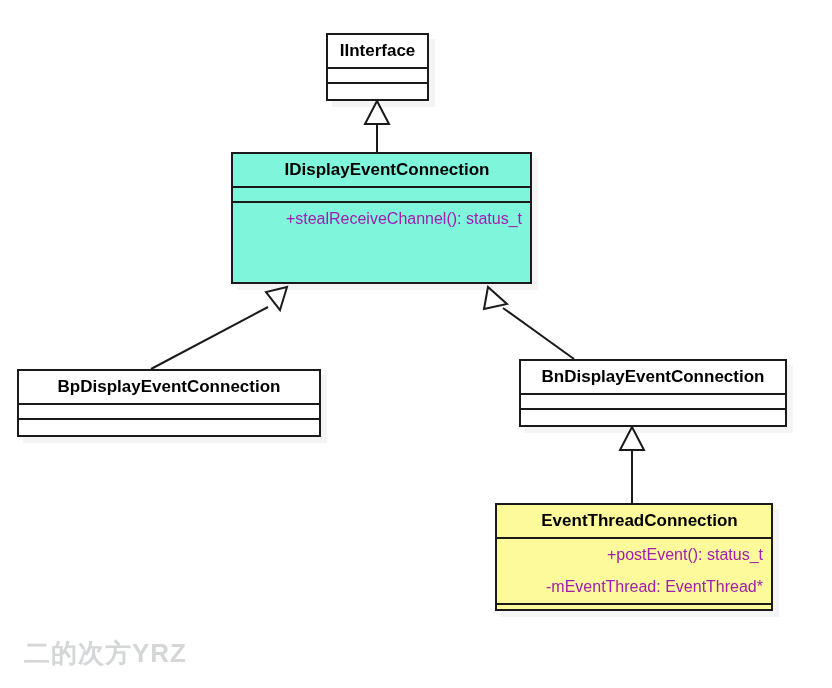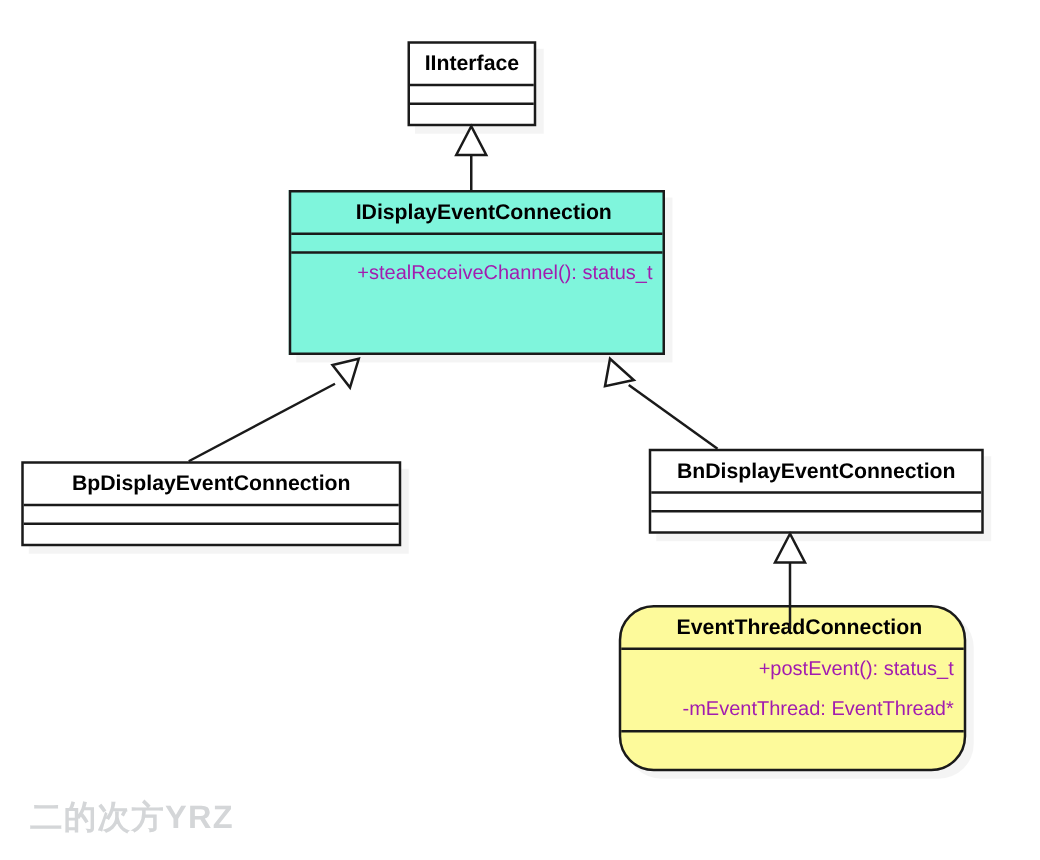--- a/index.html
+++ b/index.html
@@ -116,21 +116,21 @@
     <div class="compartment empty"></div>
     <div class="compartment empty last"></div>
   </div>
 
   <div class="uml-class c-white" id="box-bndisplayeventconnection" style="left:495px; top:359px; width:268px; height:68px;margin-left:24px;">
     <div class="compartment title">BnDisplayEventConnection</div>
     <div class="compartment empty"></div>
     <div class="compartment empty last"></div>
   </div>
 
-  <div class="uml-class c-yellow" id="box-eventthreadconnection" style="left:495px; top:484px; width:278px; height:133px;border-radius:28px;">
+  <div class="uml-class c-yellow" id="box-eventthreadconnection" style="left:495px; top:503px; width:278px; height:108px;">
     <div class="compartment title">EventThreadConnection</div>
     <div class="compartment last">
       <div class="member">+postEvent(): status_t</div>
     </div>
     <div class="compartment">
       <div class="member">-mEventThread: EventThread*</div>
     </div>
   </div>
 
   <svg id="connectors" viewBox="0 0 832 688">

